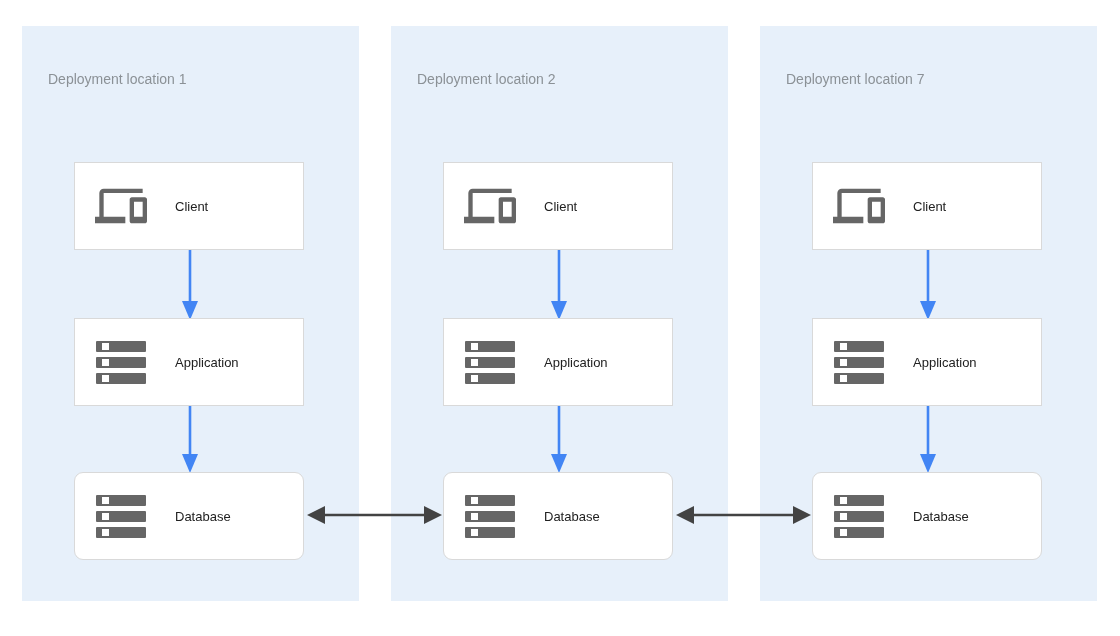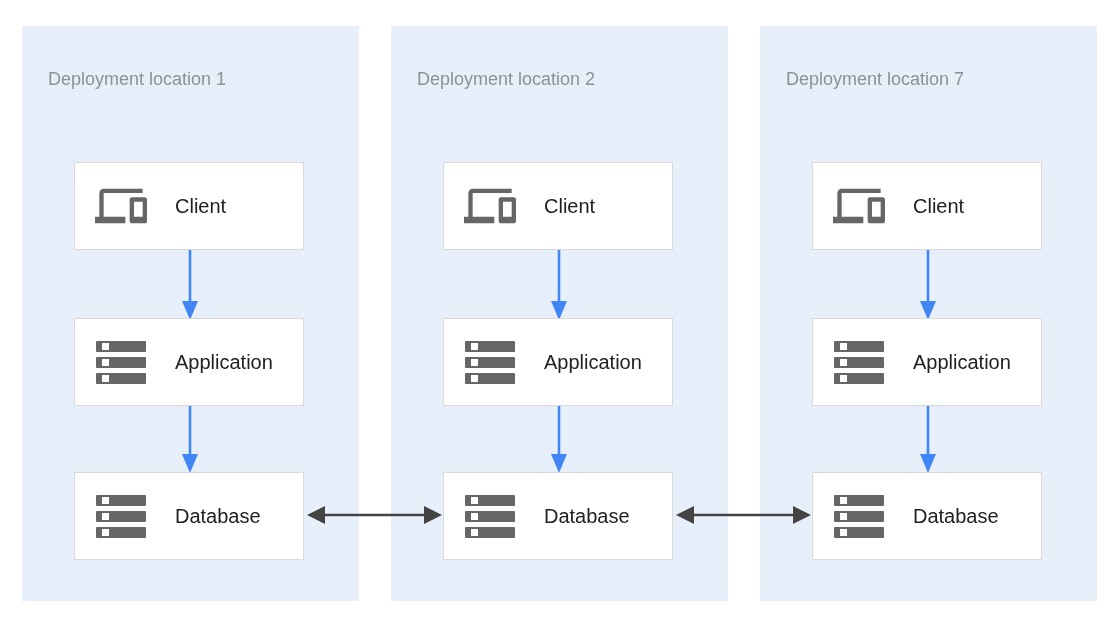--- a/index.html
+++ b/index.html
@@ -27,50 +27,50 @@
     top:26px;
     width:337px;height:575px;
     background:var(--panel-bg);
   }
   .panel.p0{left:22px;}
   .panel.p1{left:391px;}
   .panel.p2{left:760px;}
   .panel-title{
     position:absolute;
     left:26px;top:40px;
-    font-size:18px;
+    font-size:14px;
     line-height:26px;
     color:var(--panel-title);
     white-space:nowrap;
   }
   .node{
     position:absolute;
     left:52px;
     width:230px;height:88px;
     background:var(--node-bg);
     border:1px solid var(--node-border);
     display:flex;
     align-items:center;
     padding-left:20px;
     gap:28px;
   }
   .node.client{top:136px;}
   .node.application{top:292px;gap:28px;}
-  .node.database{top:446px;}
+  .node.database{top:446px;border-radius:9px;}
   .node-icon{
     width:52px;
     display:flex;
     align-items:center;
     justify-content:center;
     flex:0 0 52px;
   }
   .node-icon svg{display:block;}
   .icon-fill{fill:var(--icon-gray);}
   .node-label{
-    font-size:20px;
+    font-size:13px;
     color:var(--node-label);
     white-space:nowrap;
   }
   .v-arrow{
     position:absolute;
     width:24px;height:70px;
     left:156px;
   }
   .v-arrow.a1{top:224px;}
   .v-arrow.a2{top:380px;}

